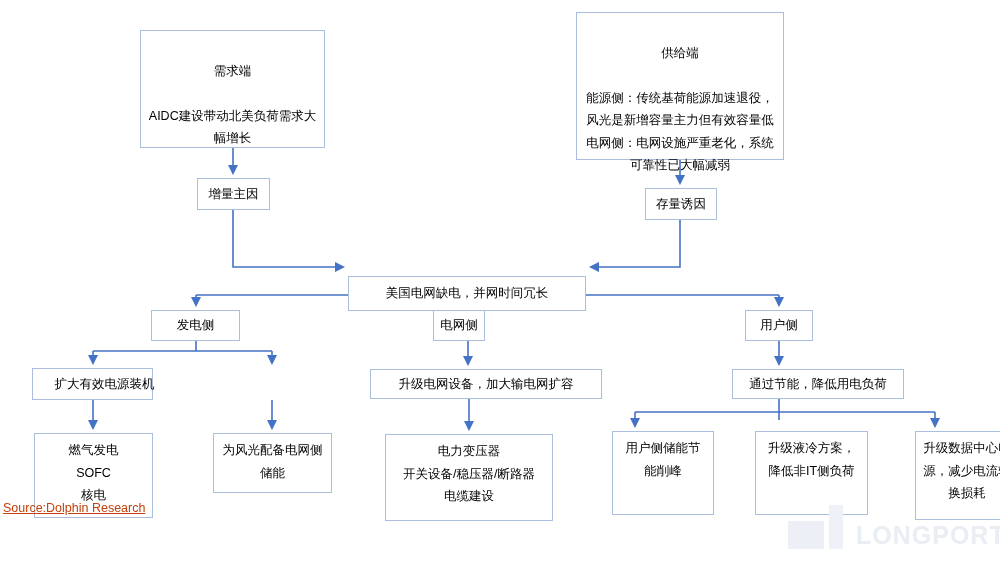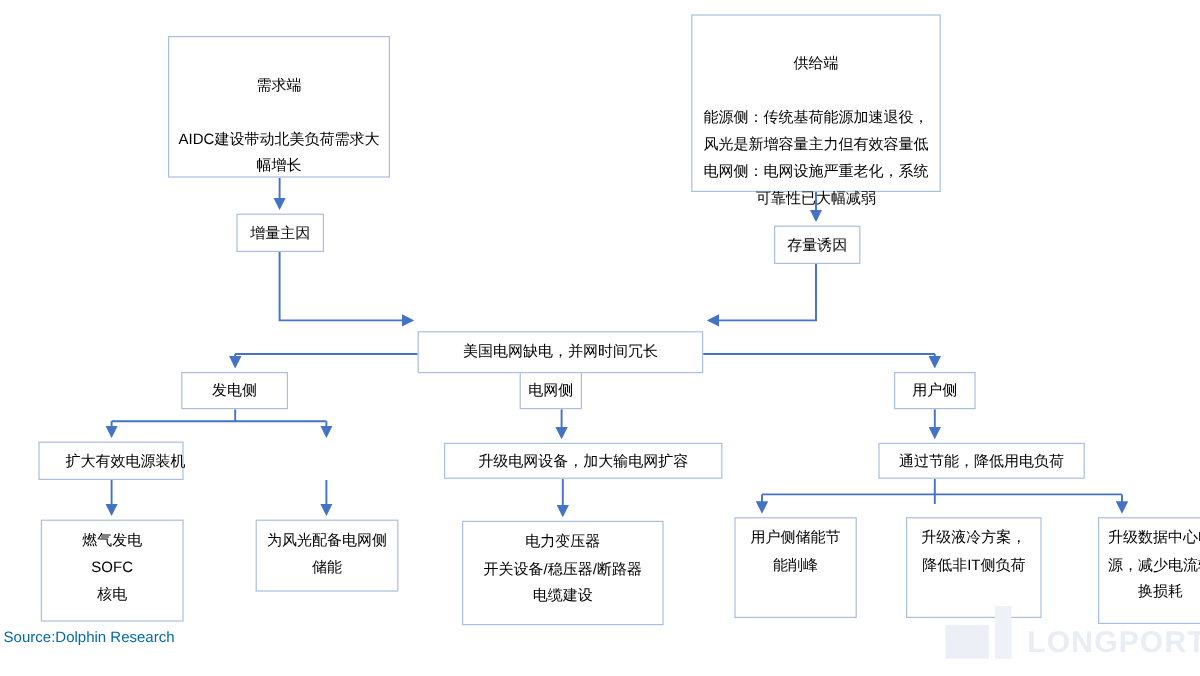--- a/index.html
+++ b/index.html
@@ -11,21 +11,21 @@
   svg.connectors path{stroke:var(--connector,#4472c4);stroke-width:1.6;fill:none;}
   svg.connectors .arrowhead{fill:var(--connector,#4472c4);stroke:none;}
   .box{
     position:absolute;background:#fff;border:1px solid var(--box-border,#a9bfdd);
     box-sizing:border-box;font-size:12.5px;line-height:1.8;text-align:center;
     white-space:pre-line;
   }
   .box.center{display:flex;align-items:center;justify-content:center;white-space:nowrap;}
   .box.multi{padding-top:5px;}
   .box .t{font-weight:normal;}
-  .source{position:absolute;left:3px;top:524px;font-size:12.5px;color:#0369a1;}
+  .source{position:absolute;left:3px;top:501px;font-size:12.5px;color:#c2410c;text-decoration:underline;}
   .watermark{position:absolute;left:786px;top:503px;width:210px;height:50px;}
   .wm-block-a{position:absolute;left:2px;top:18px;width:36px;height:28px;background:#eceff6;}
   .wm-block-b{position:absolute;left:43px;top:2px;width:14px;height:44px;background:#eef1f7;}
   .wm-text{
     position:absolute;left:70px;top:18px;font-size:25px;letter-spacing:1px;
     color:#e9edf4;font-weight:bold;white-space:nowrap;
   }
 </style>
 </head>
 <body>

